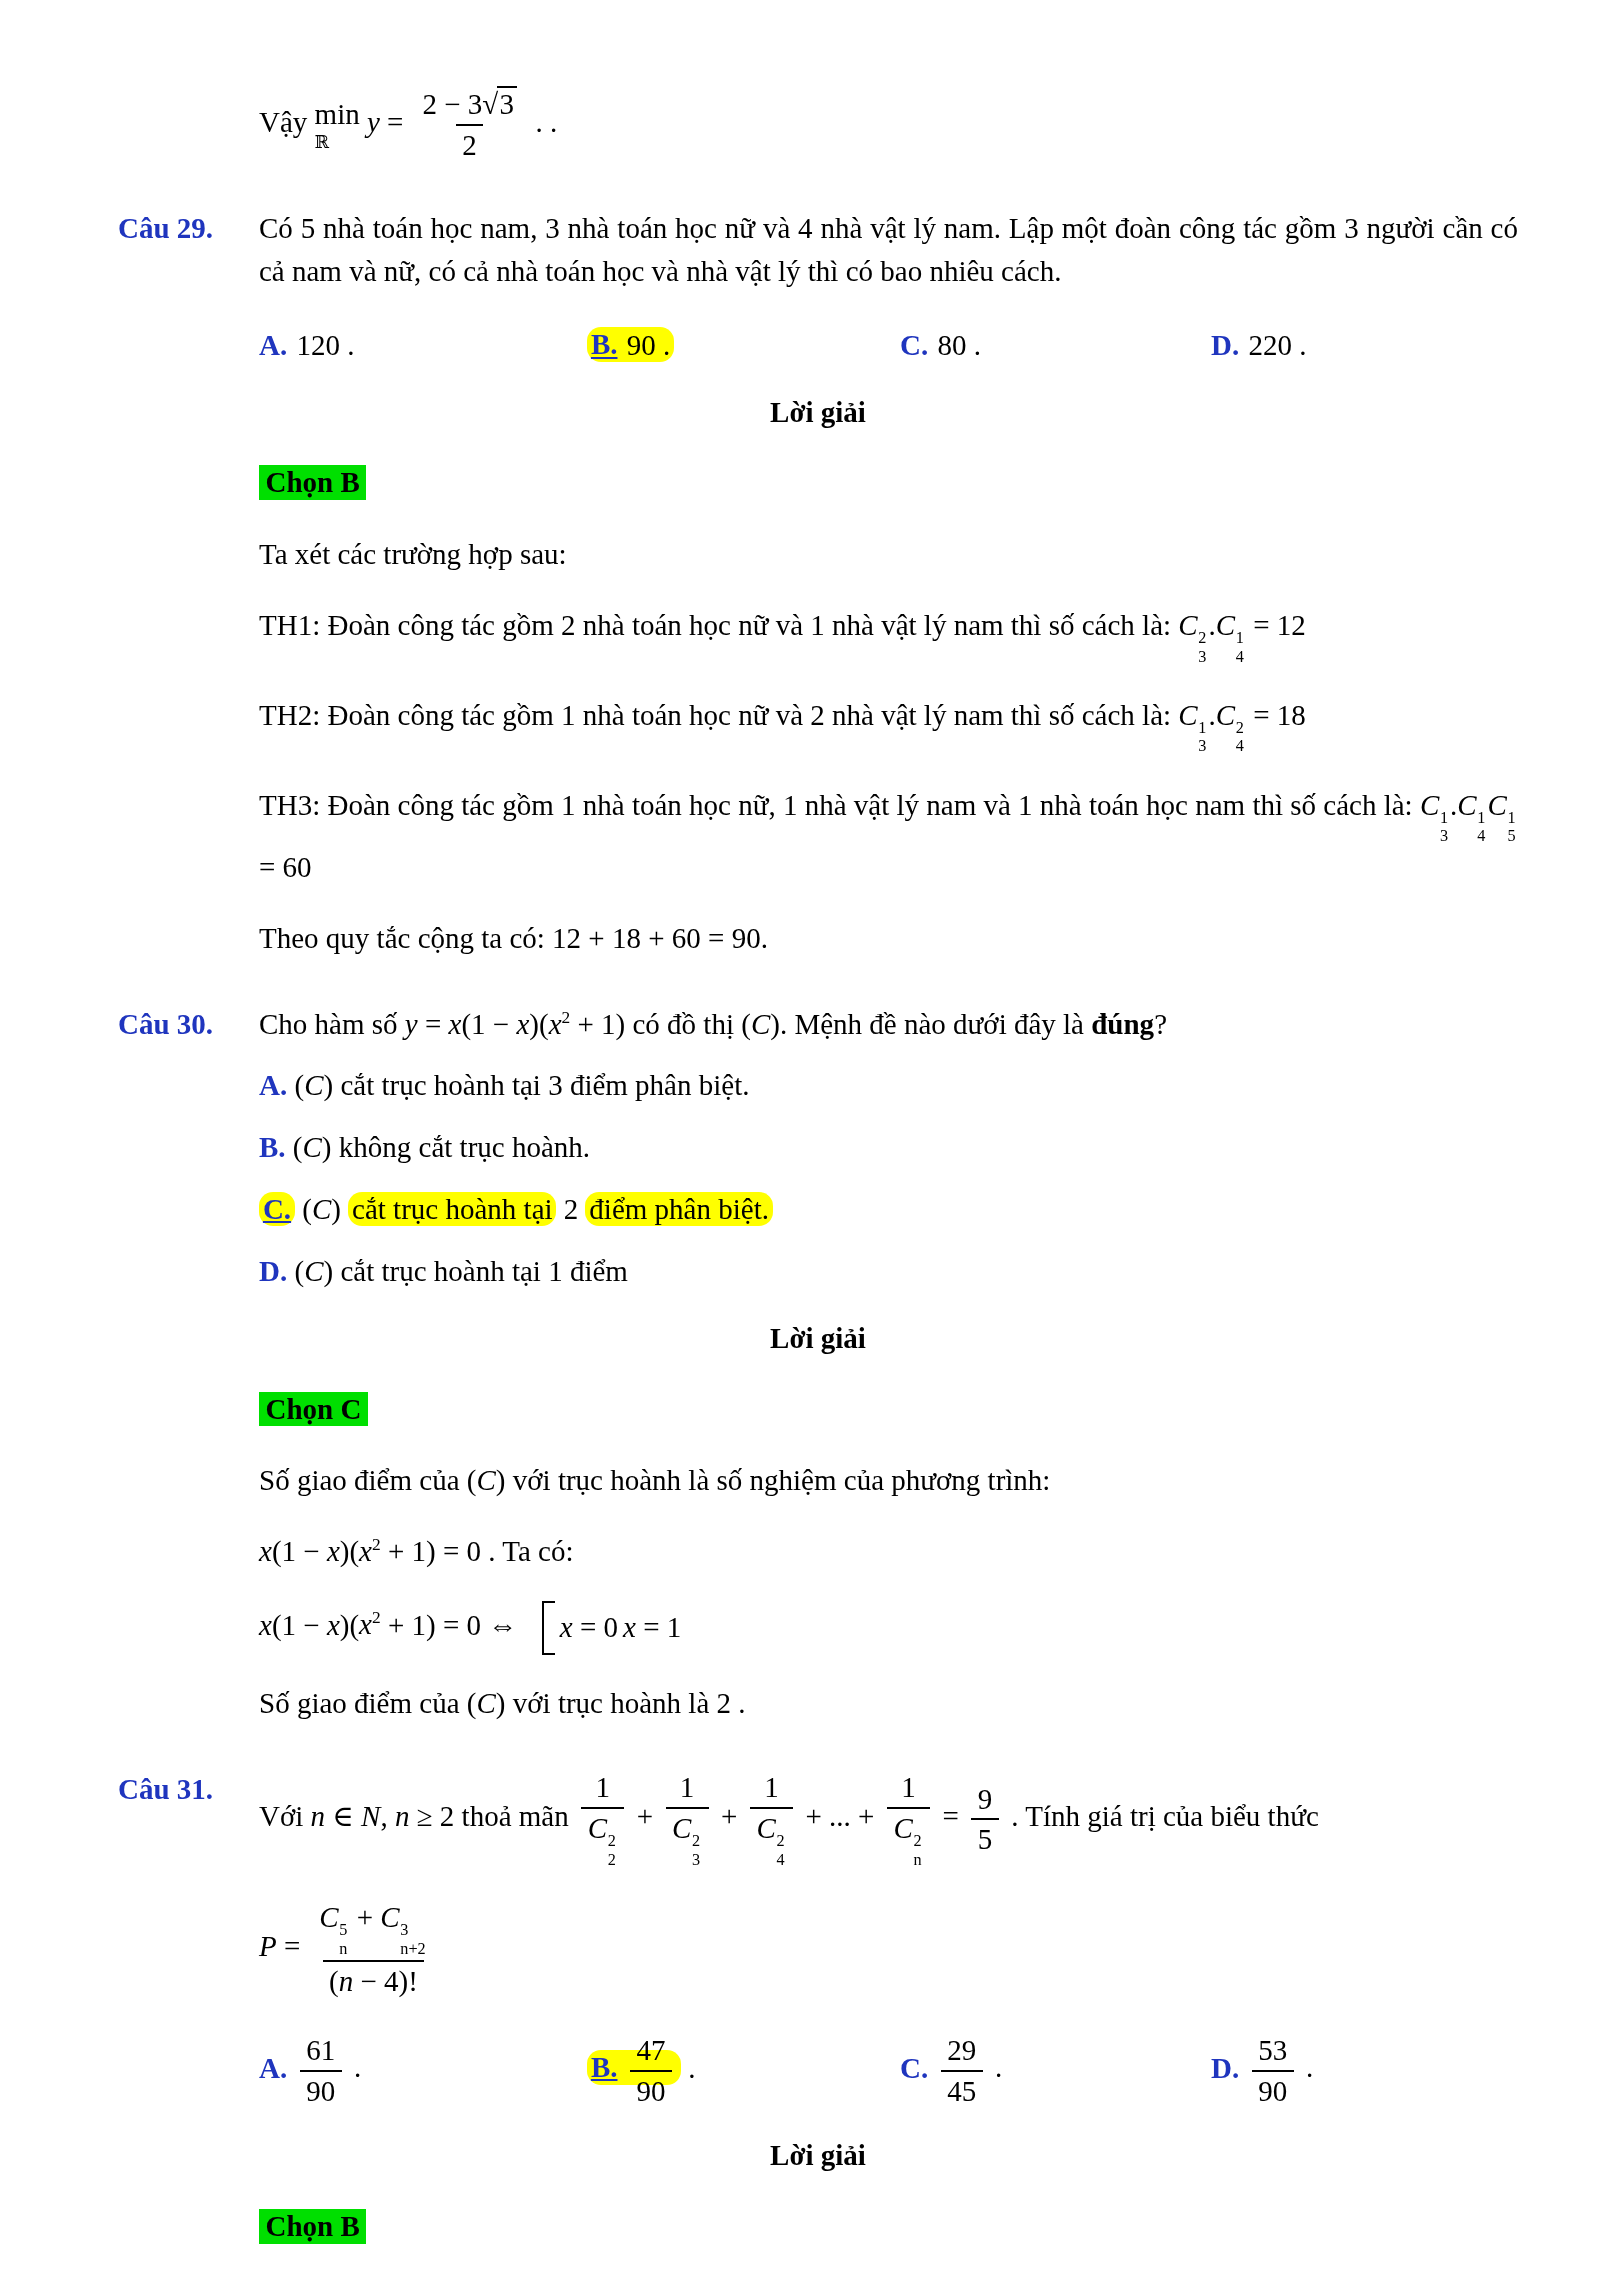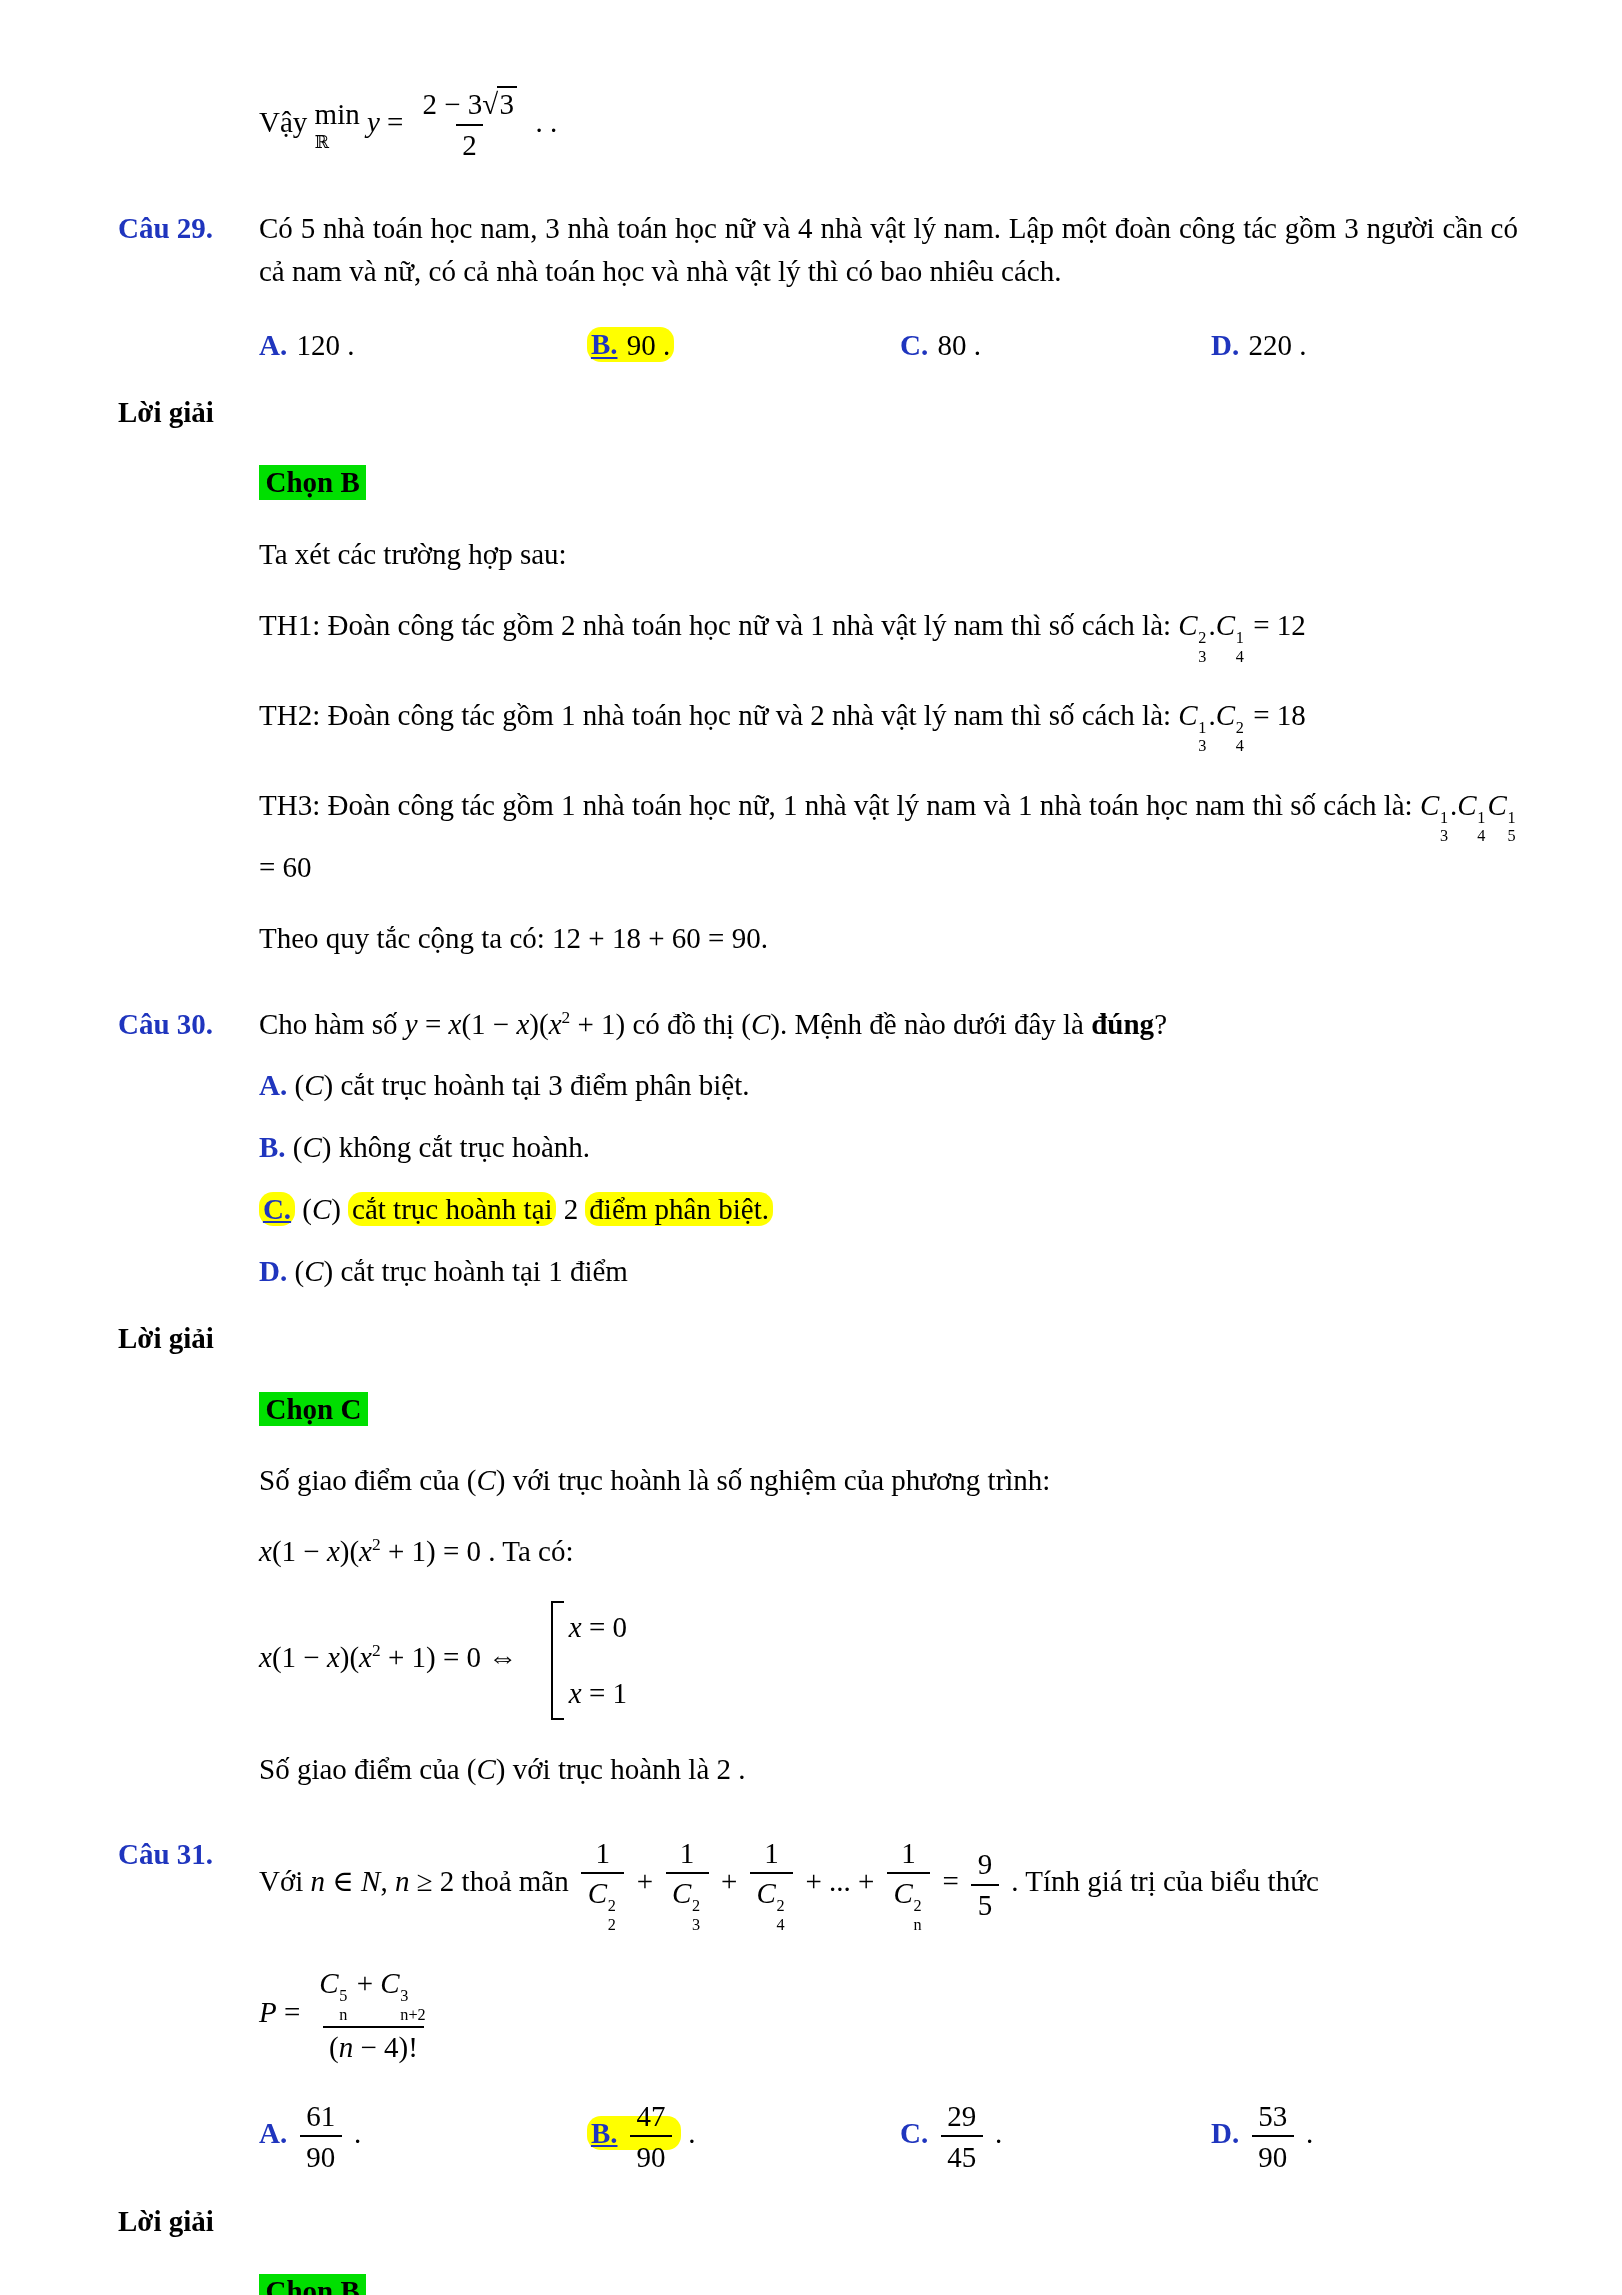--- a/index.html
+++ b/index.html
@@ -18,39 +18,39 @@
   p{margin:0;}
   .qrow{display:flex;align-items:flex-start;margin-top:42px;}
   .qlabel{flex:0 0 141px;color:var(--label_blue);font-weight:bold;}
   .qtext{flex:1;text-align:justify;}
   .indent{margin-left:141px;}
   .answers{display:grid;grid-template-columns:328px 313px 311px 1fr;margin:30px 0 5.2px 141px;align-items:center;}
   .ans{white-space:nowrap;}
   .ltr{color:var(--label_blue);font-weight:bold;}
   .ul{text-decoration:underline;}
   .atxt{margin-left:9.2px;}
-  .loigiai{text-align:left;font-weight:bold;margin:23.6px 0 3.9px 0;}
+  .loigiai{text-align:center;font-weight:bold;margin:23.6px 0 3.9px 0;}
   .sol{margin:27.5px 0 0 141px;}
   .opt{margin:18.3px 0 0 141px;}
   .hl-y{background:var(--highlight_yellow);padding:1.3px 3.9px;border-radius:14px;}
   .hl-g{background:var(--highlight_green);font-weight:bold;padding:1.3px 6.5px;}
   
   .mi{font-style:italic;}
   sup,sub{font-size:0.6em;}
   .mbase{white-space:nowrap;}
   .ss{display:inline-flex;flex-direction:column;align-items:flex-start;font-size:0.56em;line-height:1.15;vertical-align:-0.5em;margin:0 2px 0 0.7px;}
   .frac{display:inline-flex;flex-direction:column;align-items:center;vertical-align:middle;margin:0 5.2px;line-height:1.25;}
   .frac .num,.frac .den{padding:1.3px 6.5px;text-align:center;font-family:Liberation Serif, serif;}
   .frac .den{border-top:2px solid #000;}
   .sqrt{white-space:nowrap;}
   .rsign{margin-right:-1.3px;}
   .rad{border-top:2px solid #000;padding:0 2.6px;}
   .munder{display:inline-flex;flex-direction:column;vertical-align:middle;line-height:1.05;}
   .uu{font-size:0.6em;margin-top:3.9px;}
-  .cases{display:inline-flex;flex-direction:column;gap:22px;position:relative;padding:5.2px 0 5.2px 18.3px;margin-left:26px;vertical-align:middle;}
+  .cases{display:inline-flex;flex-direction:row;gap:5px;position:relative;padding:5.2px 0 5.2px 18.3px;margin-left:17px;vertical-align:middle;}
   .cases::before{content:"";position:absolute;left:0;top:0;bottom:0;width:11.8px;border:2.6px solid #000;border-right:none;}
   .cline{display:block;}
   b.dbold{font-weight:bold;}
 </style>
 </head>
 <body>
 
 <div class="page">
 
   <div class="indent"><span>Vậy  </span><span class="munder">

